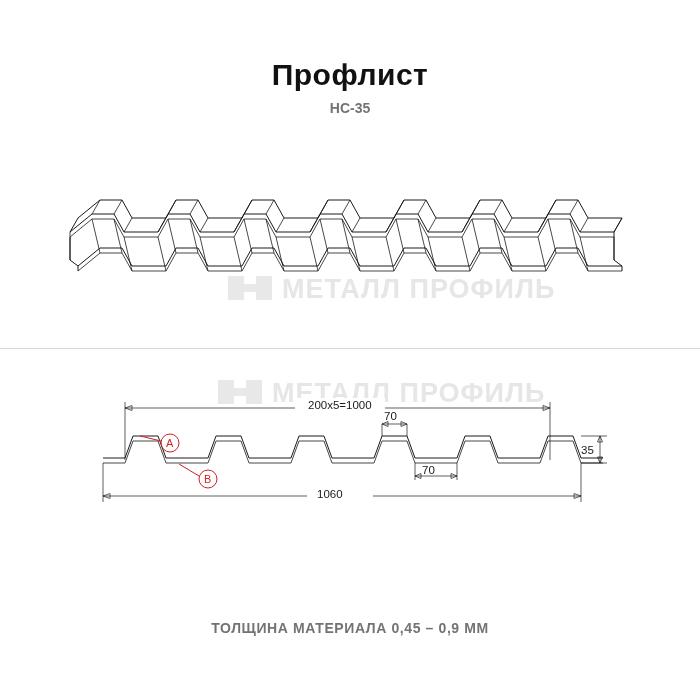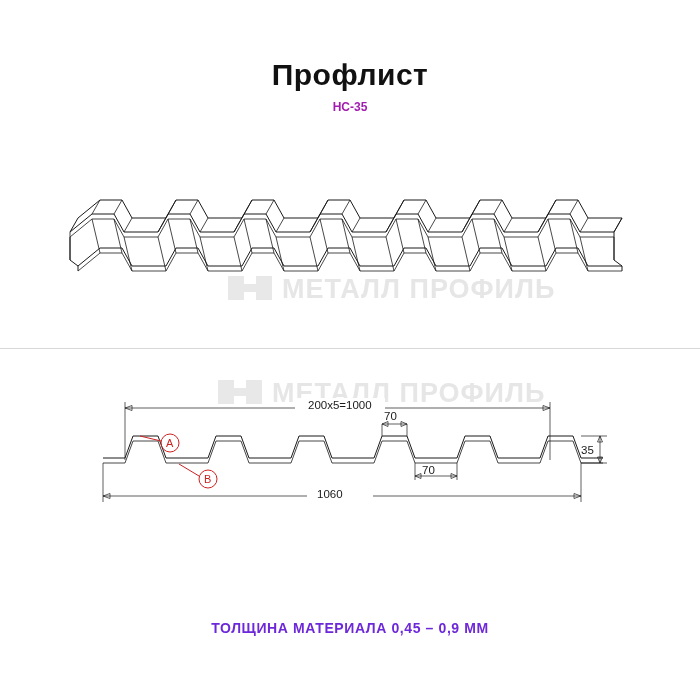--- a/index.html
+++ b/index.html
@@ -31,23 +31,23 @@
     font-weight: bold;
     letter-spacing: 0.5px;
     color: #111111;
   }
   .subtitle {
     position: absolute;
     top: 100px;
     left: 0;
     width: 700px;
     text-align: center;
-    font-size: 12px;
+    font-size: 14px;
     font-weight: bold;
-    color: #a21caf;
+    color: #737373;
   }
   .iso-wrap {
     position: absolute;
     top: 180px;
     left: 70px;
     width: 560px;
     height: 130px;
   }
   .divider {
     position: absolute;
@@ -82,21 +82,21 @@
   }
   .footnote {
     position: absolute;
     top: 620px;
     left: 0;
     width: 700px;
     text-align: center;
     font-size: 14px;
     font-weight: bold;
     letter-spacing: 0.6px;
-    color: #6d28d9;
+    color: #737373;
   }
   svg { display: block; overflow: visible; }
   .ln { fill: none; stroke: #1a1a1a; stroke-width: 1; }
   .ln-thin { fill: none; stroke: #1a1a1a; stroke-width: 0.8; }
   .dim { fill: none; stroke: #1a1a1a; stroke-width: 0.7; }
   .red { fill: none; stroke: #cc2222; stroke-width: 1; }
   .red-t { fill: #cc2222; font-size: 11px; font-family: "Liberation Sans", sans-serif; }
   .dim-t { fill: #1a1a1a; font-size: 11.5px; font-family: "Liberation Sans", sans-serif; }
   .wm-t { fill: #e2e2e2; font-size: 27px; font-weight: bold; font-family: "Liberation Sans", sans-serif; letter-spacing: 1px; }
 </style>

